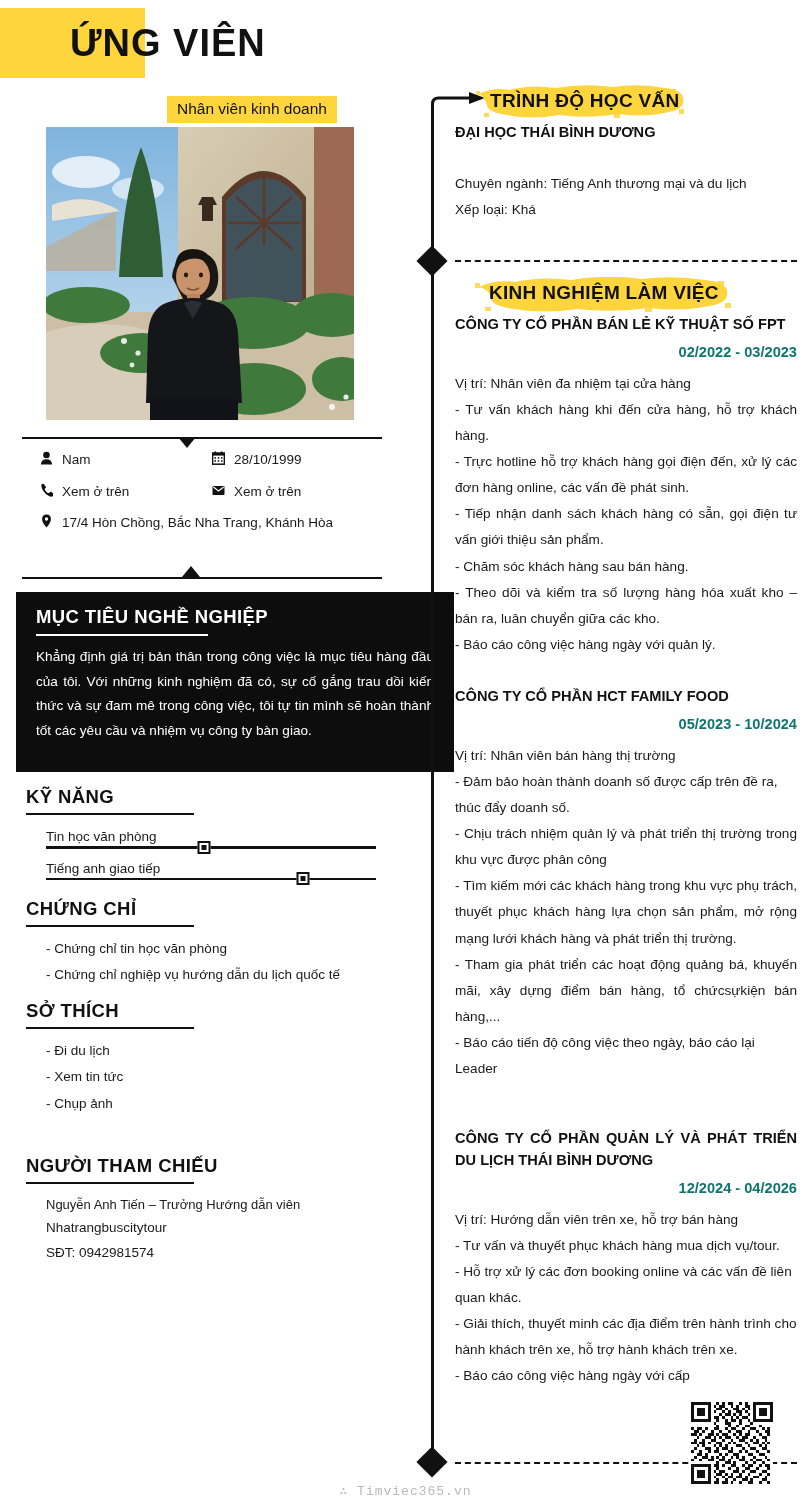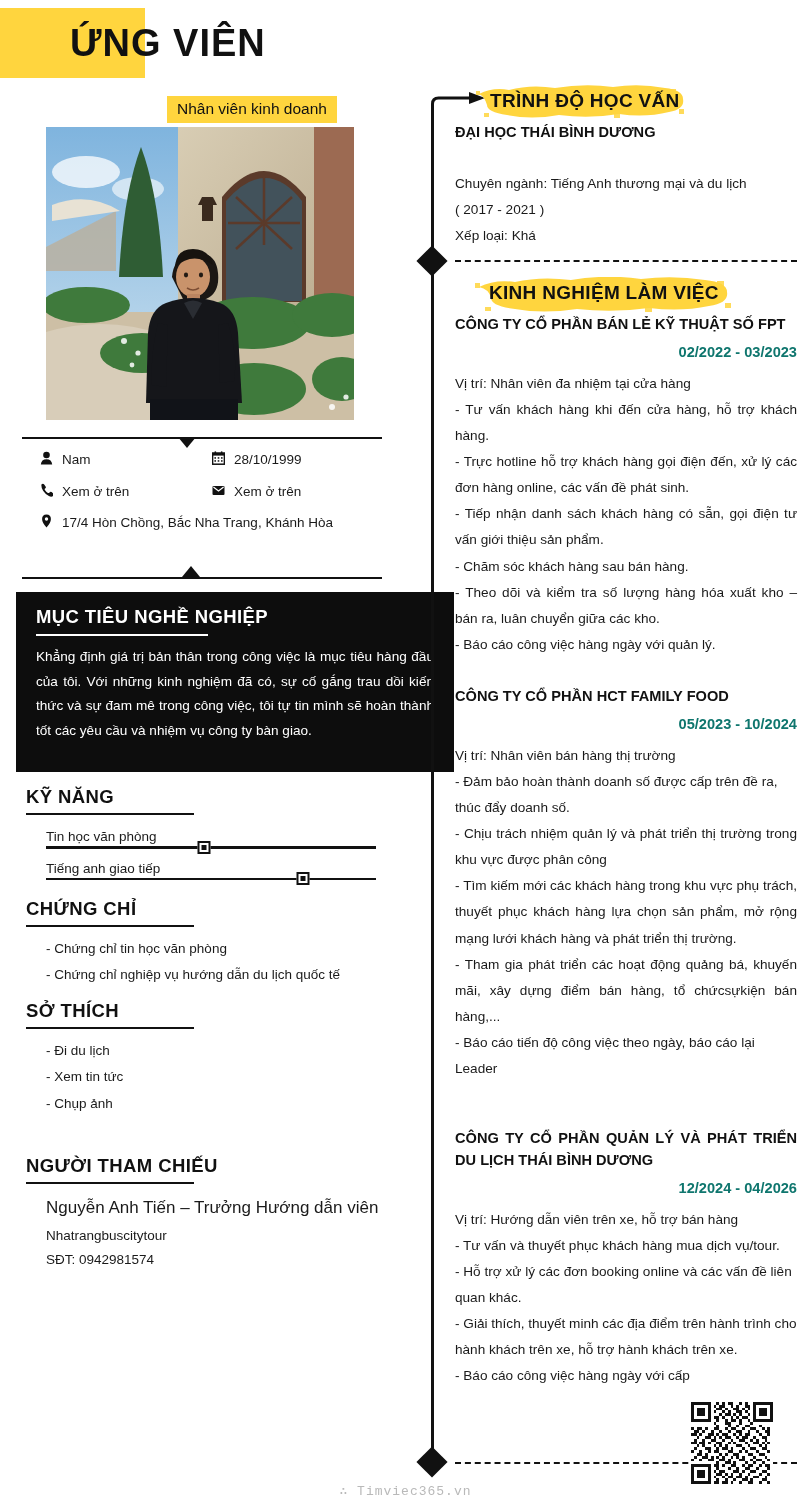--- a/index.html
+++ b/index.html
@@ -91,21 +91,21 @@
   .skill-knob {
     position: absolute; top: -5.5px; width: 13px; height: 13px;
     background: #fff; border: 2.5px solid #111; transform: translateX(-50%);
   }
   .skill-knob i {
     position: absolute; left: 2px; top: 2px; right: 2px; bottom: 2px;
     background: #111; display: block;
   }
   .li { margin-left: 20px; }
 
-  .ref-p { text-align: justify; font-size: 17px; line-height: 1.8; margin-left: 20px; }
+  .ref-p { text-align: justify; font-size: 13px; line-height: 1.8; margin-left: 20px; }
 
   
   .right { position: absolute; left: 410px; top: 0; width: 401px; height: 1507px; }
   .tl-line {
     position: absolute; left: 21px; top: 104px; width: 0; height: 1362px;
     border-left: 3px solid #111;
   }
   .tl-arrow { position: absolute; left: 21px; top: 92px; }
   .tl-dia {
     position: absolute; left: 11px; width: 22px; height: 22px;
@@ -376,21 +376,20 @@
             <rect x="140" y="29" width="6" height="4"></rect>
         </g>
       </svg>
       <div class="r-h">TRÌNH ĐỘ HỌC VẤN</div>
     </div>
 
     <div class="r-block" style="top:122px">
       <div class="r-org">ĐẠI HỌC THÁI BÌNH DƯƠNG</div>
       <div class="r-body" style="margin-top:27px">
         <div class="r-line">Chuyên ngành: Tiếng Anh thương mại và du lịch</div>
-        <div class="r-line">( 2017 - 2021 )</div>
         <div class="r-line">Xếp loại: Khá</div>
       </div>
     </div>
 
     <div class="dash" style="top:260px"></div>
 
     <div class="r-h-wrap" style="left:63px; top:277px;">
       <svg class="r-h-bg" width="264" height="36" viewBox="0 0 264 36">
         <path d="M6 10 q16 -8 36 -5 q26 -6 56 -2 q36 -6 70 -1 q32 -4 64 1 q22 2 22 12 q2 11 -18 14 q-28 6 -60 2 q-36 5 -72 1 q-34 5 -62 0 q-24 -3 -24 -11 q-2 -9 -12 -11z" fill="#ffd53e"></path>
         <g fill="#ffd53e" opacity=".85">

